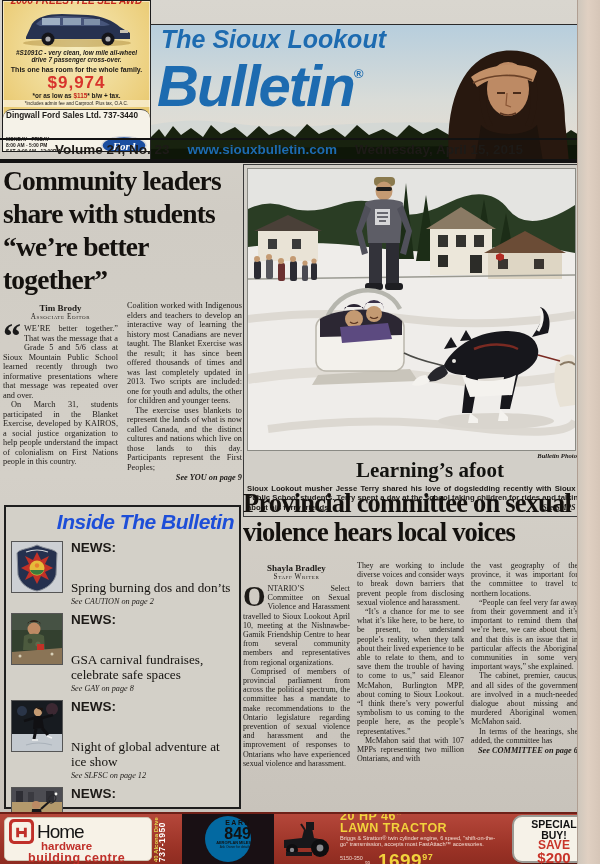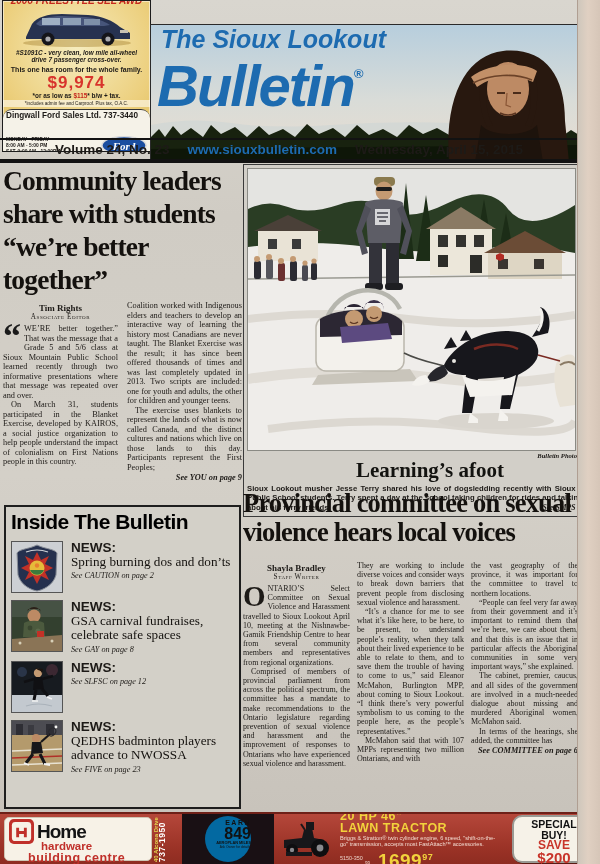--- a/index.html
+++ b/index.html
@@ -71,36 +71,36 @@
   
   .committee-story{position:absolute;left:243px;top:489px;width:336px;}
   .cs-headline{font-family:"Liberation Serif",serif;font-size:26.5px;line-height:29px;font-weight:bold;letter-spacing:-0.8px;color:#14110e;}
   .cs-cols{display:flex;gap:7px;margin-top:14px;}
   .cs-col{width:107px;font-family:"Liberation Serif",serif;font-size:8px;line-height:9.2px;text-align:justify;}
   .drop-cap{float:left;font-family:"Liberation Serif",serif;font-weight:bold;font-size:29px;line-height:25px;margin:0 2px 0 0;}
 
   
   .inside-box{position:absolute;left:4px;top:505px;width:237px;height:304px;border:2px solid #1e1e1e;
     background:#d3d0c8;padding:2px 5px;box-sizing:border-box;}
-  .ib-header{font-size:21px;font-weight:800;text-align:left;letter-spacing:-0.5px;line-height:25px;color:#000000;}
+  .ib-header{font-size:21px;font-weight:800;text-align:right;letter-spacing:-0.5px;line-height:25px;color:#1d4ed8;font-style:italic;}
   .ib-item{display:flex;gap:8px;margin-top:7px;align-items:flex-start;}
   .ib-thumb{width:50px;height:50px;border:1px solid #555;flex:none;background:#9a978f;}
   .ib-thumb svg{display:block;}
   .ib-kicker{font-weight:800;font-size:13.5px;line-height:14px;}
-  .ib-title{font-family:"Liberation Serif",serif;font-size:13.2px;line-height:14.4px;color:#14110e;}
+  .ib-title{font-family:"Liberation Serif",serif;font-size:13.2px;line-height:14.4px;color:#14110e;margin-top:26px;}
   .ib-see{font-family:"Liberation Serif",serif;font-weight:normal;font-style:italic;font-size:8.2px;margin-top:2px;}
 
   
   .hh-ad{position:absolute;left:0;top:812px;width:600px;height:52px;overflow:hidden;
     background:linear-gradient(180deg,#b5473a,#9a3226 70%,#8e2c21);border-top:2px solid #6e2018;
     display:flex;align-items:center;gap:6px;padding:0 4px;box-sizing:border-box;color:#fff;}
   .hh-brand{width:148px;height:44px;background:#f7f2e7;border-radius:5px;border:1px solid #cfc6b4;
     padding:1px 4px;box-sizing:border-box;flex:none;}
   .hh-brand-row{display:flex;align-items:center;gap:3px;}
-  .hh-home{font-weight:700;font-size:19px;letter-spacing:-1px;color:#141414;line-height:19px;}
+  .hh-home{font-weight:400;font-size:19px;letter-spacing:-1px;color:#141414;line-height:19px;}
   .hh-hardware{color:#c0302a;font-weight:bold;font-size:11.5px;line-height:11px;margin-left:32px;margin-top:-3px;}
   .hh-building{color:#c0302a;font-weight:800;font-size:12.5px;line-height:13px;letter-spacing:.5px;margin-left:19px;}
   .hh-vert{position:relative;width:18px;height:50px;flex:none;}
   .hh-vert span{position:absolute;white-space:nowrap;transform:rotate(-90deg);transform-origin:left bottom;}
   .hh-addr{left:1px;bottom:2px;color:#e5d94e;font-size:6px;font-weight:bold;}
   .hh-phone{left:9px;bottom:2px;color:#fff;font-size:8.5px;font-weight:900;letter-spacing:.5px;}
   .hh-earnpanel{width:92px;height:52px;background:#191014;display:flex;align-items:center;justify-content:center;flex:none;}
   .hh-circle{width:46px;height:46px;background:#0369a1;border-radius:50%;text-align:right;color:#111;padding-top:3px;box-sizing:border-box;}
   .hh-earn{font-size:7px;font-weight:900;letter-spacing:1.5px;line-height:7px;}
   .hh-miles{font-size:16px;font-weight:900;line-height:15px;}
@@ -197,21 +197,21 @@
       <span>Wednesday, April 15, 2015</span>
     </div>
     <div class="dl-rule-bottom"></div>
   </div>
 
   <div class="lead-story">
     <div class="ls-headline">Community leaders share with students “we’re better together”</div>
     <div class="ls-cols">
       <div class="ls-col">
         <div class="byline">
-          <div class="by-name">Tim Rights</div>
+          <div class="by-name">Tim Brody</div>
           <div class="by-title">Associate Editor</div>
         </div>
         <p><span class="pull-quote">“</span><span>WE’RE better together.” That was the message that a Grade 5 and 5/6 class at Sioux Mountain Public School learned recently through two informative presentations where that message was repeated over and over.</span></p>
         <p class="ind">On March 31, students participated in the Blanket Exercise, developed by KAIROS, a social justice organization to help people understand the impact of colonialism on First Nations people in this country.</p>
       </div>
       <div class="ls-col">
         <p>Coalition worked with Indigenous elders and teachers to develop an interactive way of learning the history most Canadians are never taught. The Blanket Exercise was the result; it has since been offered thousands of times and was last completely updated in 2013. Two scripts are included: one for youth and adults, the other for children and younger teens.</p>
         <p class="ind">The exercise uses blankets to represent the lands of what is now called Canada, and the distinct cultures and nations which live on those lands to this day. Participants represent the First Peoples;</p>
         <div class="see-line">See YOU on page 9</div>
       </div>
@@ -390,20 +390,21 @@
           <path d="M26 8 A4.5 4.5 0 0 1 30 12 L31 7 L23 6 Z" fill="#1c1410"></path>
           <path d="M22 15 L30 15 L32 27 L21 28 Z" fill="#101013"></path>
           <path d="M22 17 L12 20 M30 17 L41 14" stroke="#101013" stroke-width="2.4"></path>
           <path d="M24 28 L22 38 M30 27 L36 34" stroke="#101013" stroke-width="3"></path>
           <path d="M20 39 l6 0 M35 35 l5 2" stroke="#f2f2f2" stroke-width="1.6"></path>
           <path d="M14 44 Q26 40 40 44" stroke="#aab2ba" stroke-width="1.2" fill="none"></path>
         </svg>
       </div>
       <div class="ib-text">
         <div class="ib-kicker">NEWS:</div>
+        <div class="ib-title">Night of global adventure at ice show</div>
         <div class="ib-see">See SLFSC on page 12</div>
       </div>
     </div>
 
     <div class="ib-item">
       <div class="ib-thumb">
         <svg width="50" height="50" viewBox="0 0 50 50">
           <rect width="50" height="50" fill="#b49a6c"></rect>
           <rect width="50" height="14" fill="#4c4c52"></rect>
           <rect x="4" y="3" width="7" height="11" fill="#2e2e34"></rect>

